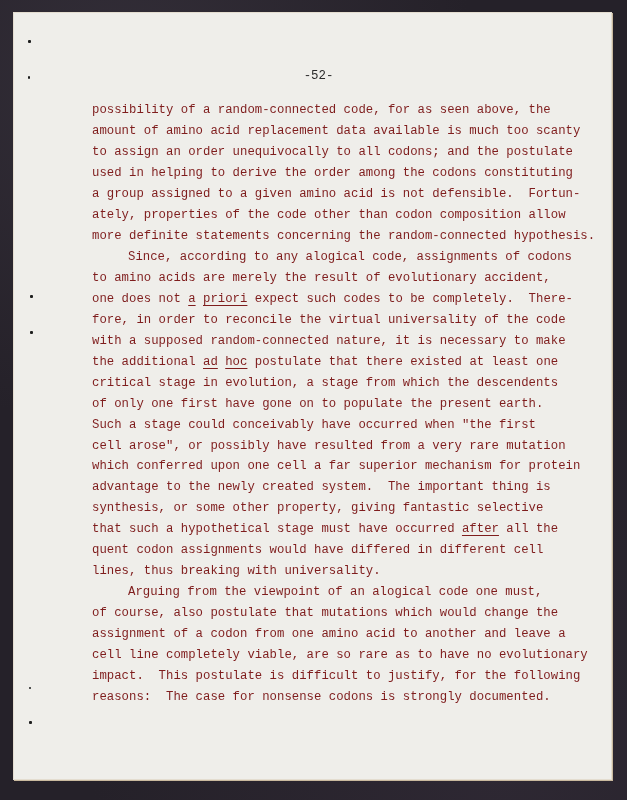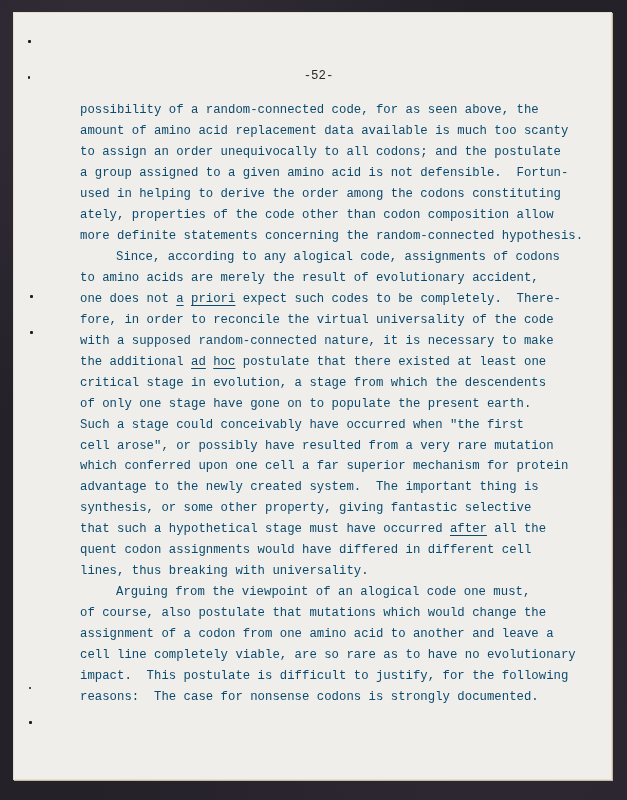--- a/index.html
+++ b/index.html
@@ -29,24 +29,24 @@
   .page-number {
     position: absolute;
     left: 0; right: 0; top: 57px;
     text-align: center;
     font-family: "Liberation Mono", "DejaVu Sans Mono", monospace;
     font-size: 12.4px; color: #2b2b2b;
     padding-left: 12px;
   }
   .body-text {
     position: absolute;
-    left: 67px; top: 88px;
+    left: 79px; top: 88px;
     font-family: "Liberation Mono", "DejaVu Sans Mono", monospace;
     font-size: 12.3px;
-    color: #0c4a6e;
+    color: #7f1d1d;
     letter-spacing: 0.02px;
   }
   .line {
     height: 20.97px; line-height: 20.97px;
     white-space: pre;
   }
   .indent { padding-left: 36px; }
   .ul { text-decoration: underline; text-underline-offset: 3px; text-decoration-thickness: 1px; }
 </style>
 </head>
@@ -62,34 +62,34 @@
   <div class="mark" style="left:16px; top:675px; width:2px; height:2px;"></div>
   <div class="mark" style="left:16px; top:709px;"></div>
 
   <div class="page-number">-52-</div>
 
   <div class="body-text" id="body-text">
       <div>
         <div class="line"><span>possibility of a random-connected code, for as seen above, the</span></div>
         <div class="line"><span>amount of amino acid replacement data available is much too scanty</span></div>
         <div class="line"><span>to assign an order unequivocally to all codons; and the postulate</span></div>
+        <div class="line"><span>used in helping to derive the order among the codons constituting</span></div>
         <div class="line"><span>a group assigned to a given amino acid is not defensible.  Fortun-</span></div>
-        <div class="line"><span>used in helping to derive the order among the codons constituting</span></div>
         <div class="line"><span>ately, properties of the code other than codon composition allow</span></div>
         <div class="line"><span>more definite statements concerning the random-connected hypothesis.</span></div>
       </div>
       <div>
         <div class="line indent"><span>Since, according to any alogical code, assignments of codons</span></div>
         <div class="line"><span>to amino acids are merely the result of evolutionary accident,</span></div>
         <div class="line"><span>one does not </span><span class="ul">a</span><span> </span><span class="ul">priori</span><span> expect such codes to be completely.  There-</span></div>
         <div class="line"><span>fore, in order to reconcile the virtual universality of the code</span></div>
         <div class="line"><span>with a supposed random-connected nature, it is necessary to make</span></div>
         <div class="line"><span>the additional </span><span class="ul">ad</span><span> </span><span class="ul">hoc</span><span> postulate that there existed at least one</span></div>
         <div class="line"><span>critical stage in evolution, a stage from which the descendents</span></div>
-        <div class="line"><span>of only one stage have gone on to populate the present earth.</span></div>
+        <div class="line"><span>of only one first have gone on to populate the present earth.</span></div>
         <div class="line"><span>Such a stage could conceivably have occurred when "the first</span></div>
         <div class="line"><span>cell arose", or possibly have resulted from a very rare mutation</span></div>
         <div class="line"><span>which conferred upon one cell a far superior mechanism for protein</span></div>
         <div class="line"><span>advantage to the newly created system.  The important thing is</span></div>
         <div class="line"><span>synthesis, or some other property, giving fantastic selective</span></div>
         <div class="line"><span>that such a hypothetical stage must have occurred </span><span class="ul">after</span><span> all the</span></div>
         <div class="line"><span>quent codon assignments would have differed in different cell</span></div>
         <div class="line"><span>lines, thus breaking with universality.</span></div>
       </div>
       <div>

